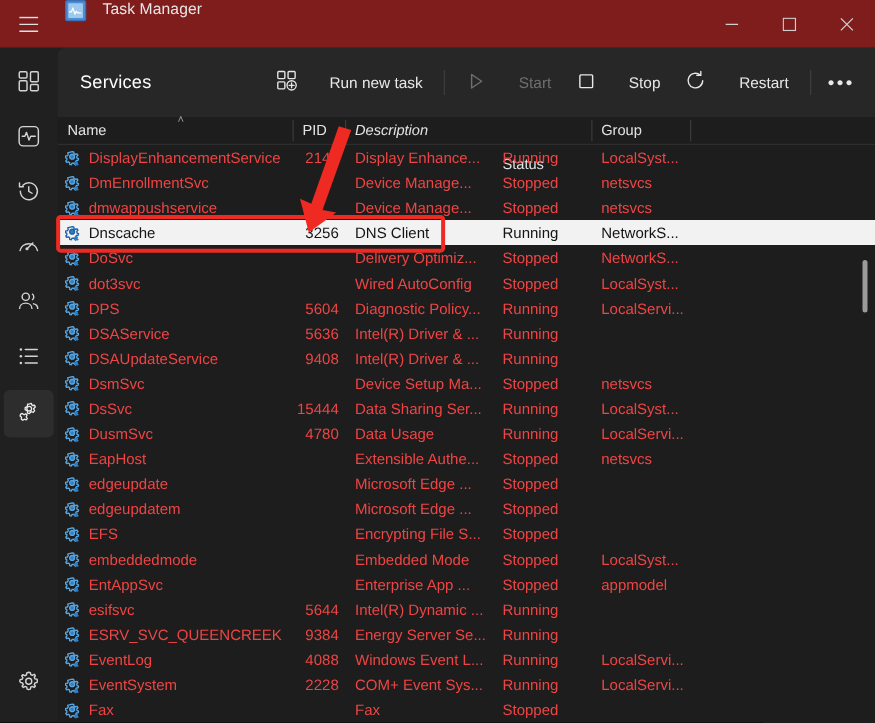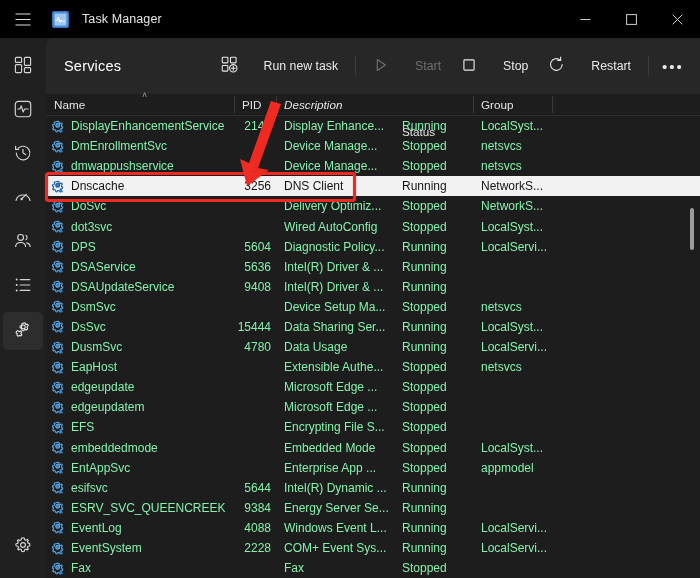--- a/index.html
+++ b/index.html
@@ -14,23 +14,23 @@
     position: relative;
     width: 700px; height: 578px;
     background: #1f1f1f;
     display: flex;
     flex-direction: column;
   }
 
   
   .titlebar {
     height: 38px;
-    background: #000000;
-    display: flex;
-    align-items: center;
+    background: #7f1d1d;
+    display: flex;
+    align-items: flex-start;
     flex: 0 0 38px;
     position: relative;
     z-index: 5;
   }
   .hamburger {
     width: 46px; height: 38px;
     display: flex; align-items: center; justify-content: center;
     cursor: pointer;
   }
   .hamburger svg { display:block; }
@@ -210,21 +210,21 @@
     flex: 1 1 auto;
     min-height: 0;
     overflow: hidden;
     position: relative;
   }
   .row {
     display: flex;
     height: 20.1px;
     align-items: center;
     font-size: 12px;
-    color: #86efac;
+    color: #ef4444;
     cursor: default;
   }
   .row.selected {
     background: #f2f2f2;
     color: #141414;
   }
   .cell {
     padding-left: 8px;
     overflow: hidden;
     white-space: nowrap;

